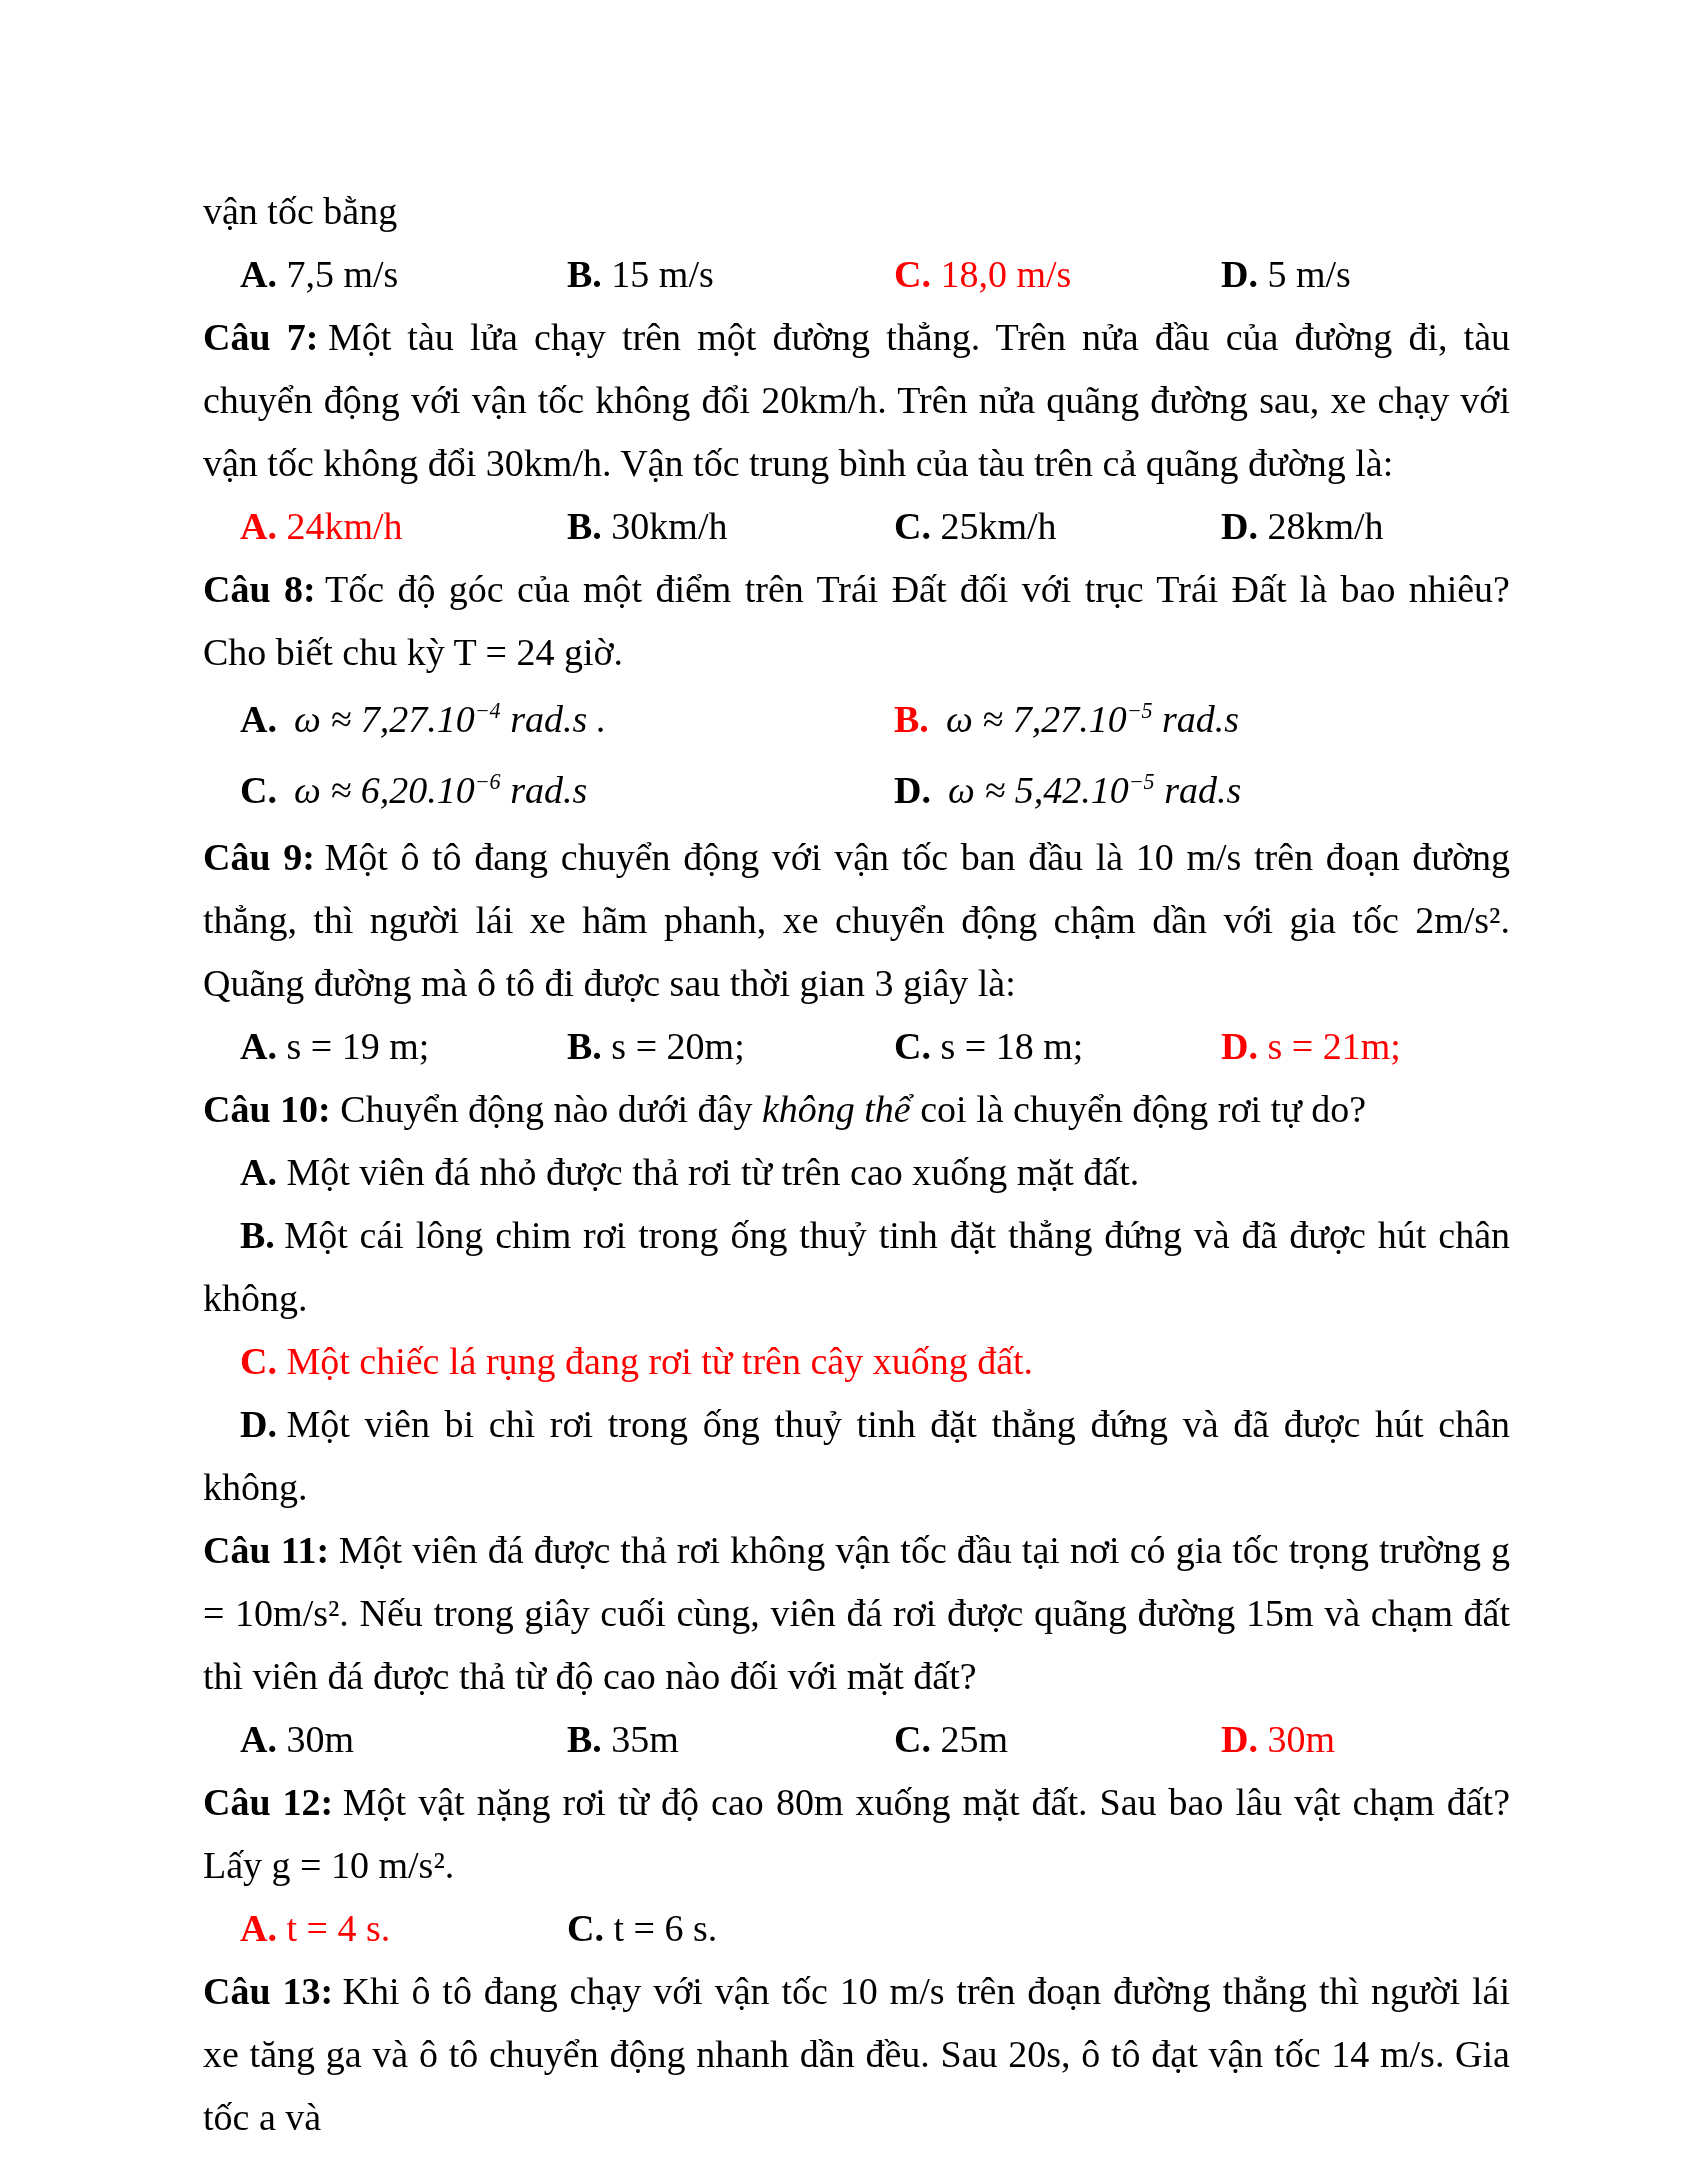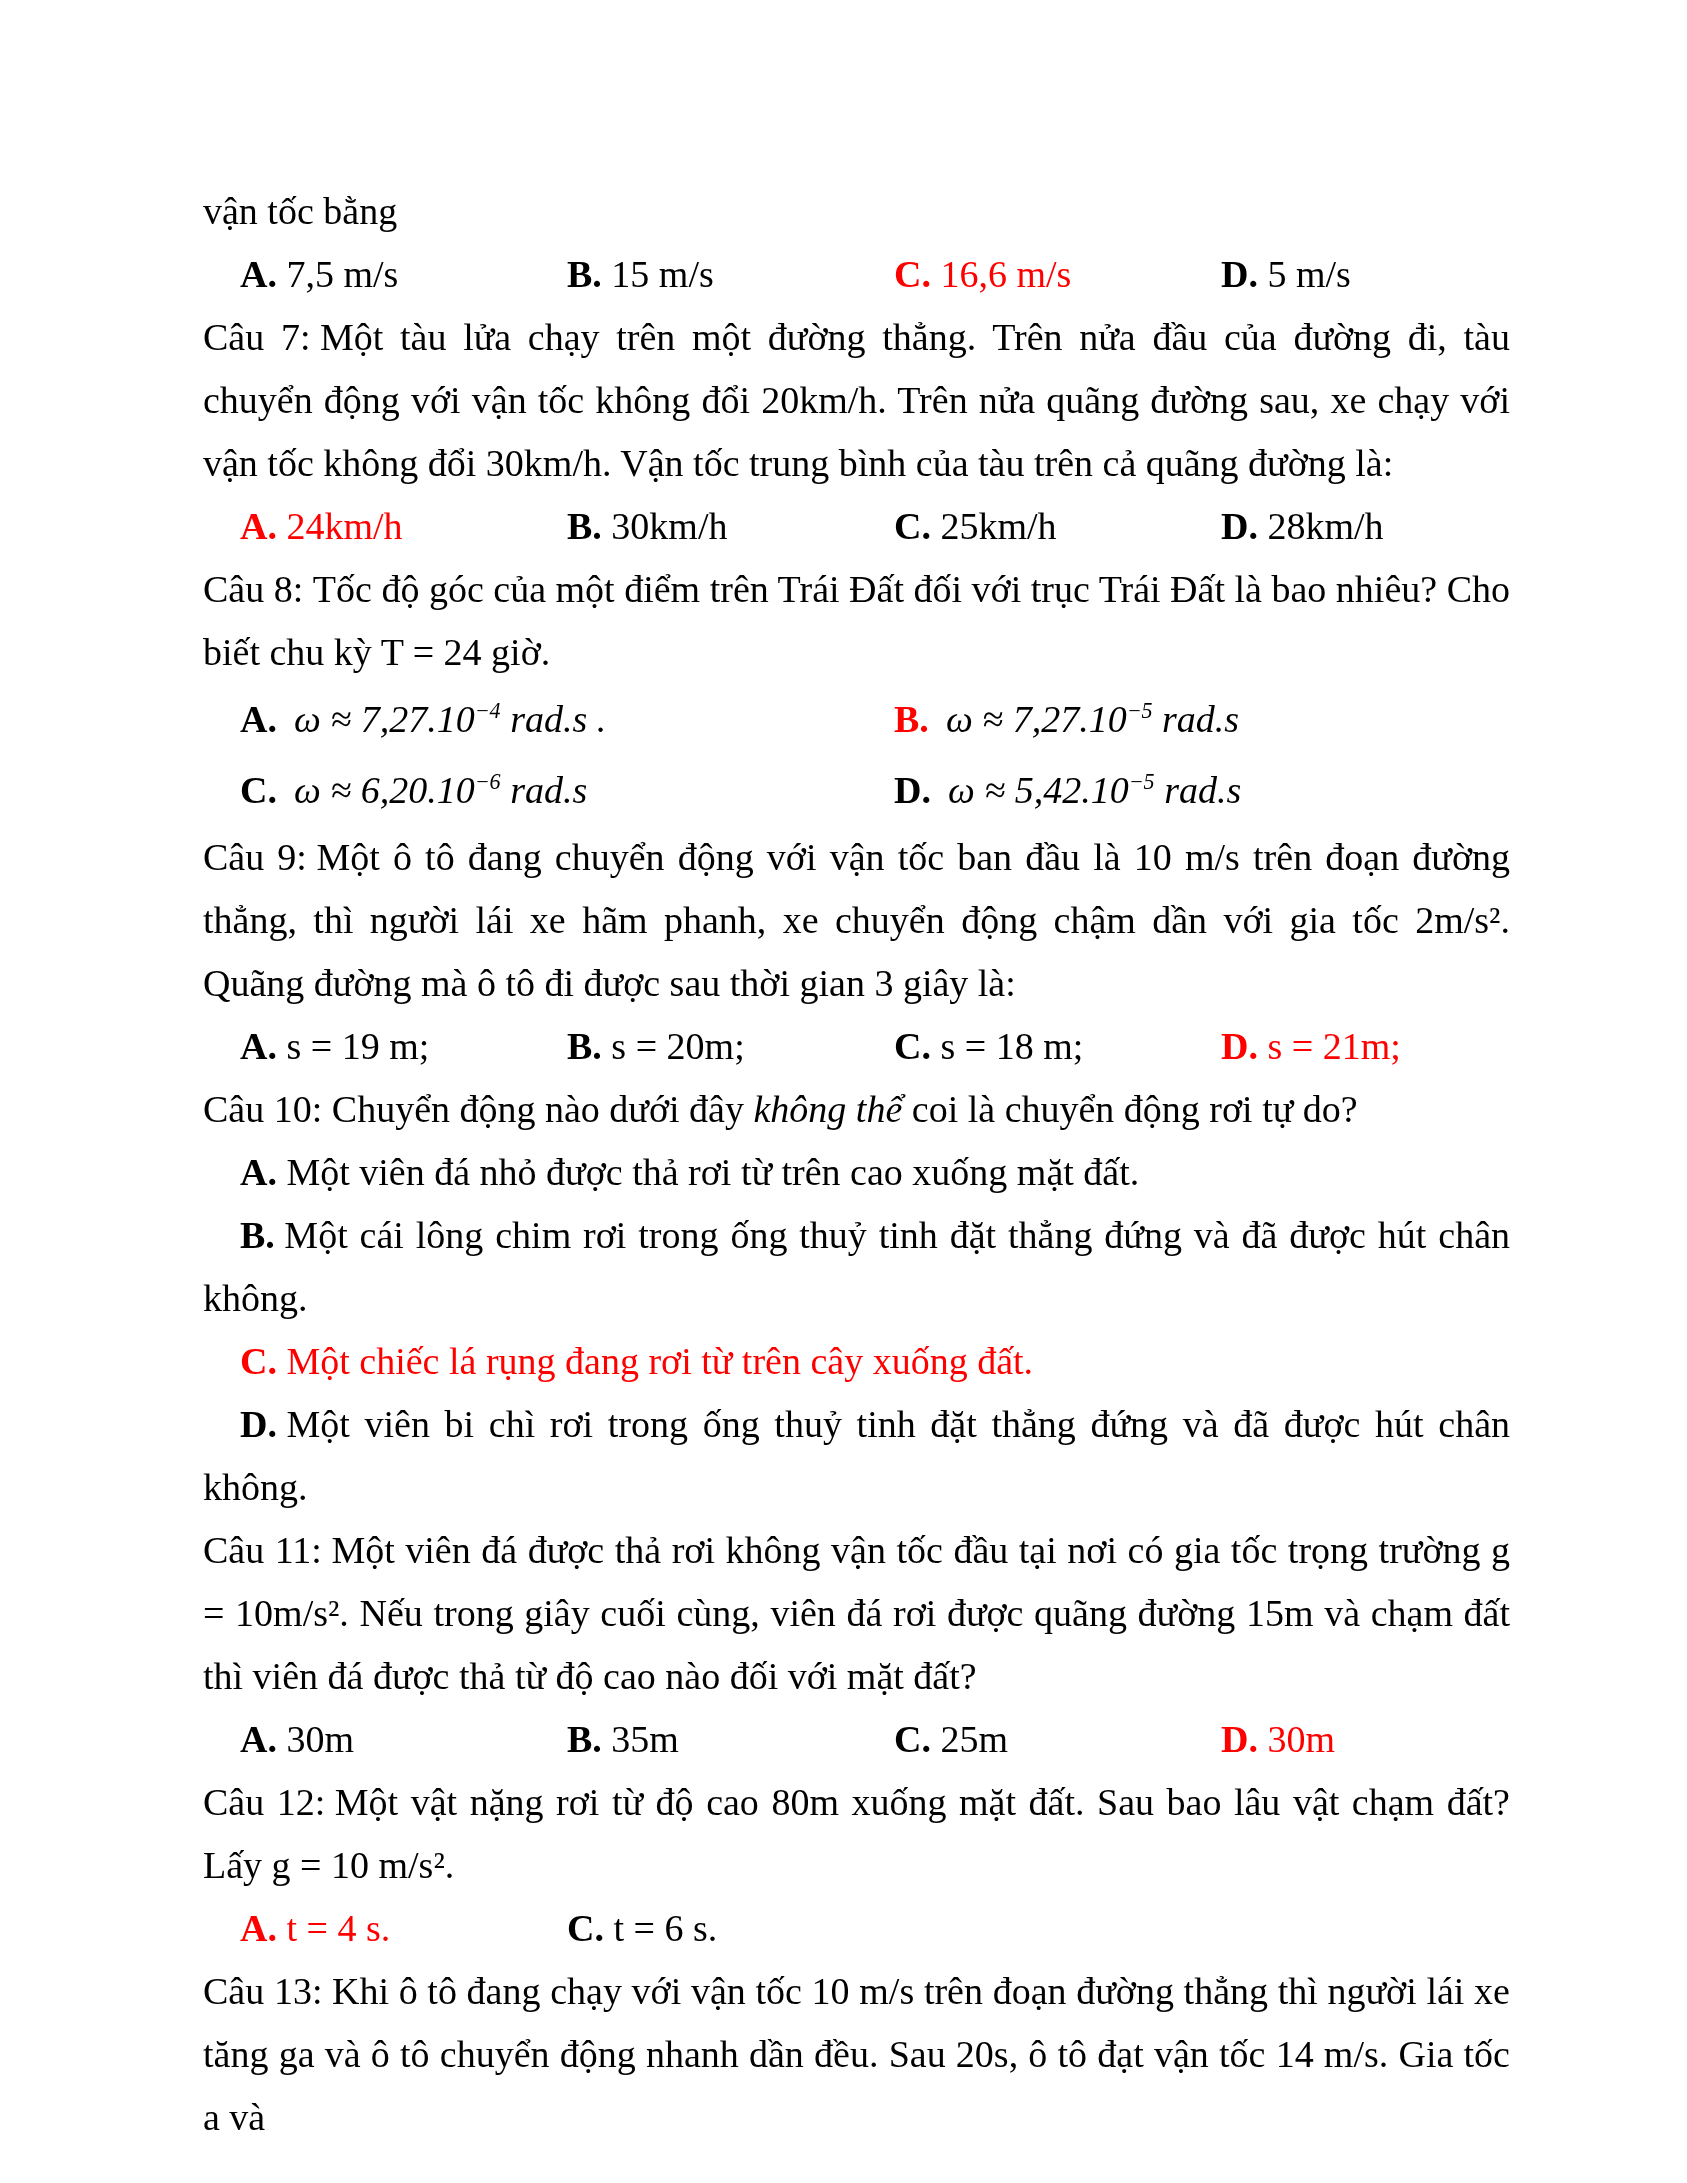--- a/index.html
+++ b/index.html
@@ -14,21 +14,21 @@
     font-family: "Liberation Serif", "DejaVu Serif", serif;
     font-size: 38px;
     line-height: 63px;
     overflow: hidden;
     margin-left: 8px;
   }
   p.para {
     margin: 0;
     text-align: justify;
   }
-  .qlabel { font-weight: normal; margin-right: 0.25em; }
+  .qlabel { font-weight: bold; margin-right: 0.25em; }
   .olabel { font-weight: bold; margin-right: 0.25em; }
   .olabel-f { font-weight: bold; margin-right: 0.45em; }
   .opt-row4 {
     display: grid;
     grid-template-columns: 327px 327px 327px auto;
     padding-left: 37px;
     line-height: 63px;
     white-space: nowrap;
   }
   .opt-row2 {
@@ -51,21 +51,21 @@
 </style>
 </head>
 <body>
 
 <div class="page">
 
   <p class="para"><span>vận tốc bằng</span></p>
   <div class="opt-row4">
     <span class="opt"><b class="olabel">A.</b><span>7,5 m/s</span></span>
     <span class="opt"><b class="olabel">B.</b><span>15 m/s</span></span>
-    <span class="opt red"><b class="olabel">C.</b><span>16,6 m/s</span></span>
+    <span class="opt red"><b class="olabel">C.</b><span>18,0 m/s</span></span>
     <span class="opt"><b class="olabel">D.</b><span>5 m/s</span></span>
   </div>
 
   <p class="para"><b class="qlabel">Câu 7:</b><span>Một tàu lửa chạy trên một đường thẳng. Trên nửa đầu của đường đi, tàu chuyển động với vận tốc không đổi 20km/h. Trên nửa quãng đường sau, xe chạy với vận tốc không đổi 30km/h. Vận tốc trung bình của tàu trên cả quãng đường là:</span></p>
   <div class="opt-row4">
     <span class="opt red"><b class="olabel">A.</b><span>24km/h</span></span>
     <span class="opt"><b class="olabel">B.</b><span>30km/h</span></span>
     <span class="opt"><b class="olabel">C.</b><span>25km/h</span></span>
     <span class="opt"><b class="olabel">D.</b><span>28km/h</span></span>
   </div>

